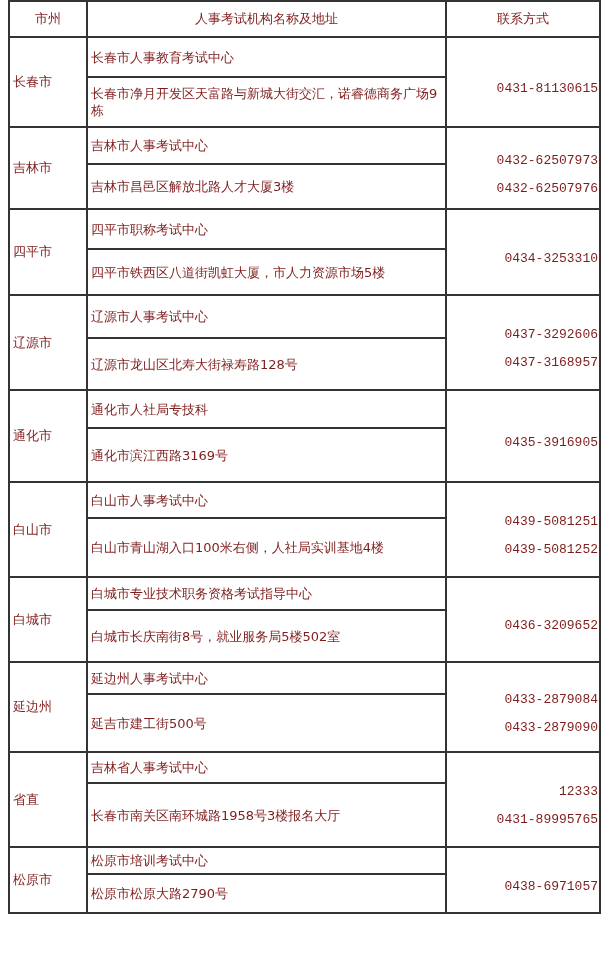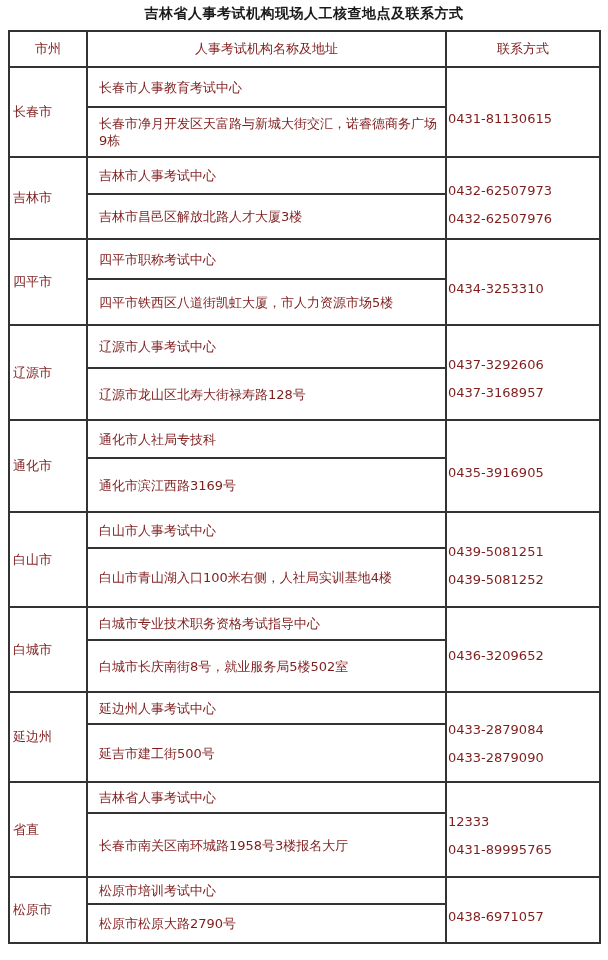--- a/index.html
+++ b/index.html
@@ -49,38 +49,38 @@
   }
   tr.hdr-row { height: 36px; }
   td.city {
     vertical-align: middle;
     text-align: left;
     padding: 0 0 0 3px;
   }
   td.org {
     vertical-align: middle;
     text-align: left;
-    padding: 0 4px 0 11px;
+    padding: 0 4px 0 3px;
     line-height: 17px;
   }
   td.contact {
     vertical-align: middle;
-    text-align: left;
+    text-align: right;
     padding-top: 14px;
+    font-family: Liberation Mono, monospace;
   }
   td.contact .phone {
     line-height: 28px;
   }
 </style>
 </head>
 <body>
 
 <div class="page">
 
-  <div class="page-title">吉林省人事考试机构现场人工核查地点及联系方式</div>
 
   <table class="main-table">
     <colgroup>
       <col class="c-city">
       <col class="c-org">
       <col class="c-contact">
     </colgroup>
     <tbody>
       <tr class="hdr-row">
         <th class="hdr">市州</th>

